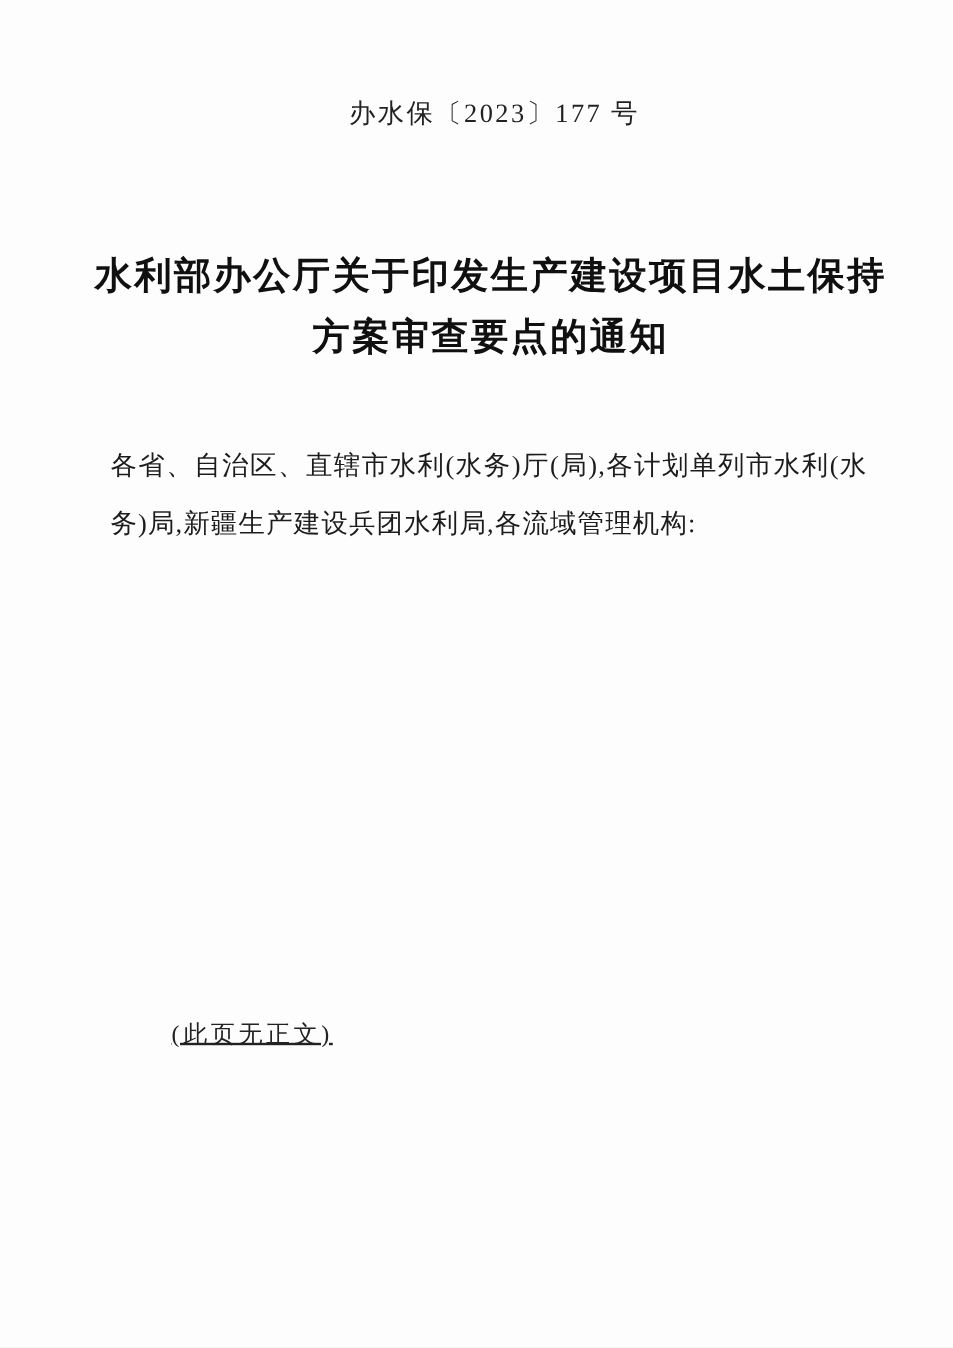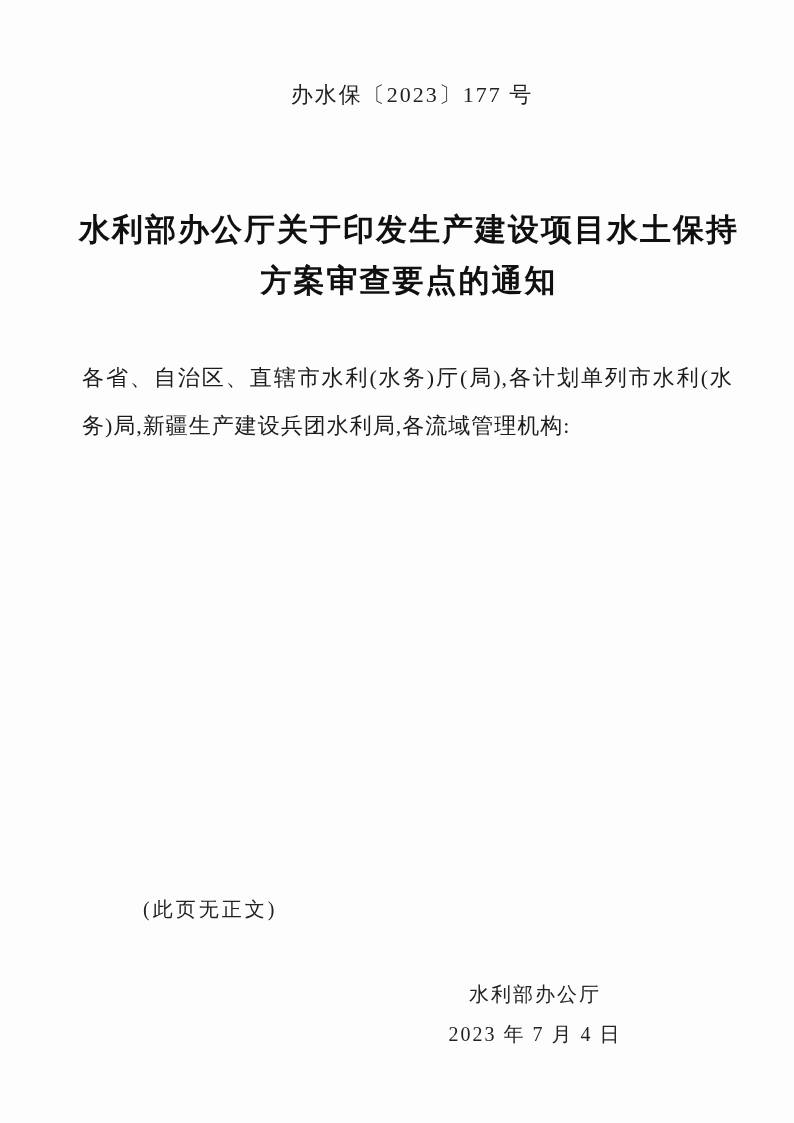--- a/index.html
+++ b/index.html
@@ -46,32 +46,33 @@
     left: 82px;
     width: 651px;
     font-size: 22px;
     line-height: 47.5px;
     letter-spacing: 1px;
     text-align: justify;
     text-justify: inter-ideograph;
     color: #1c1c1c;
   }
   .body-text p {
-    margin: 0;
+    margin: 10px;
   }
   .body-text p.indent {
     text-indent: 2em;
   }
   .closing-note {
     position: absolute;
-    top: 896px;
+    top: 848px;
     left: 143px;
     font-size: 20px;
     letter-spacing: 3px;
     color: #222;
+    text-decoration: underline;
   }
   .signature-block {
     position: absolute;
     top: 983px;
     left: 425px;
     width: 220px;
     text-align: center;
     font-size: 20px;
     letter-spacing: 2px;
     color: #222;
@@ -95,18 +96,14 @@
     <div>水利部办公厅关于印发生产建设项目水土保持</div>
     <div>方案审查要点的通知</div>
   </div>
 
   <div class="body-text">
     <p>各省、自治区、直辖市水利(水务)厅(局),各计划单列市水利(水务)局,新疆生产建设兵团水利局,各流域管理机构:</p>
   </div>
 
   <div class="closing-note">(此页无正文)</div>
 
-  <div class="signature-block">
-    <div class="signer">水利部办公厅</div>
-    <div class="sign-date">2023 年 7 月 4 日</div>
-  </div>
 
 </div>
 
 </body></html>

